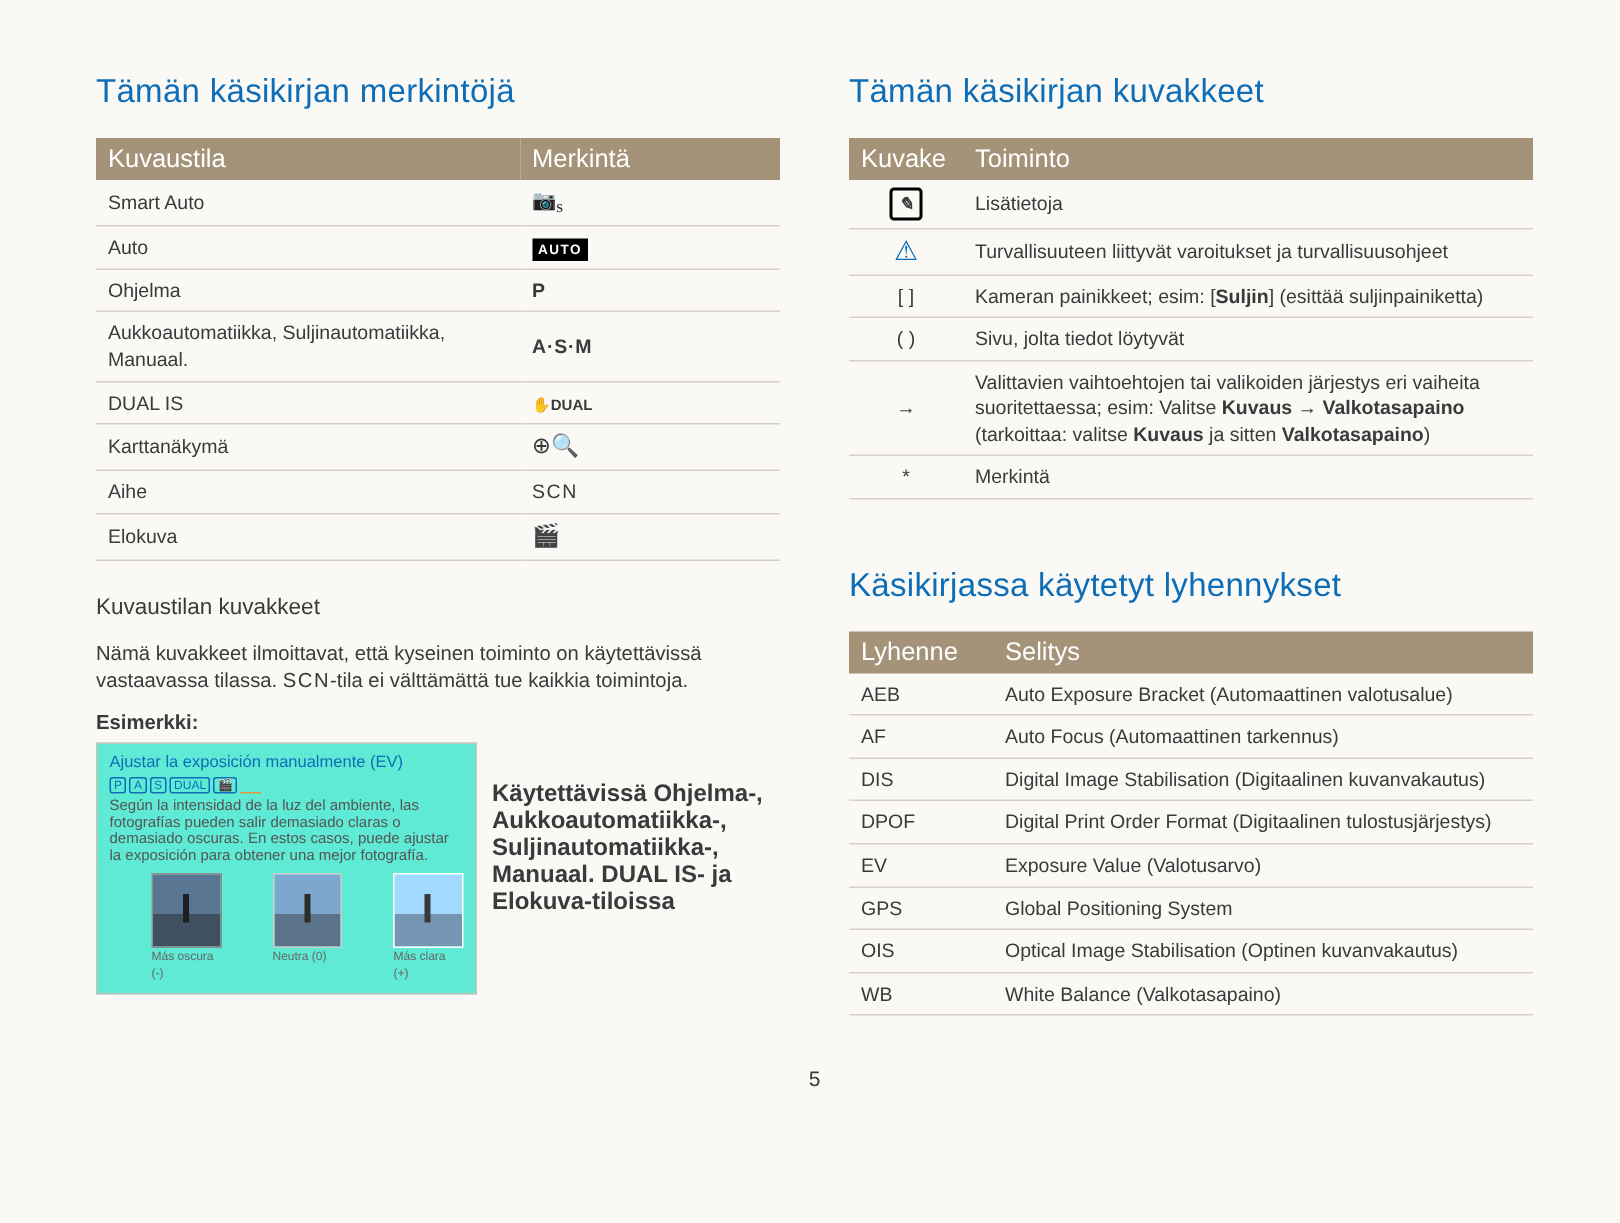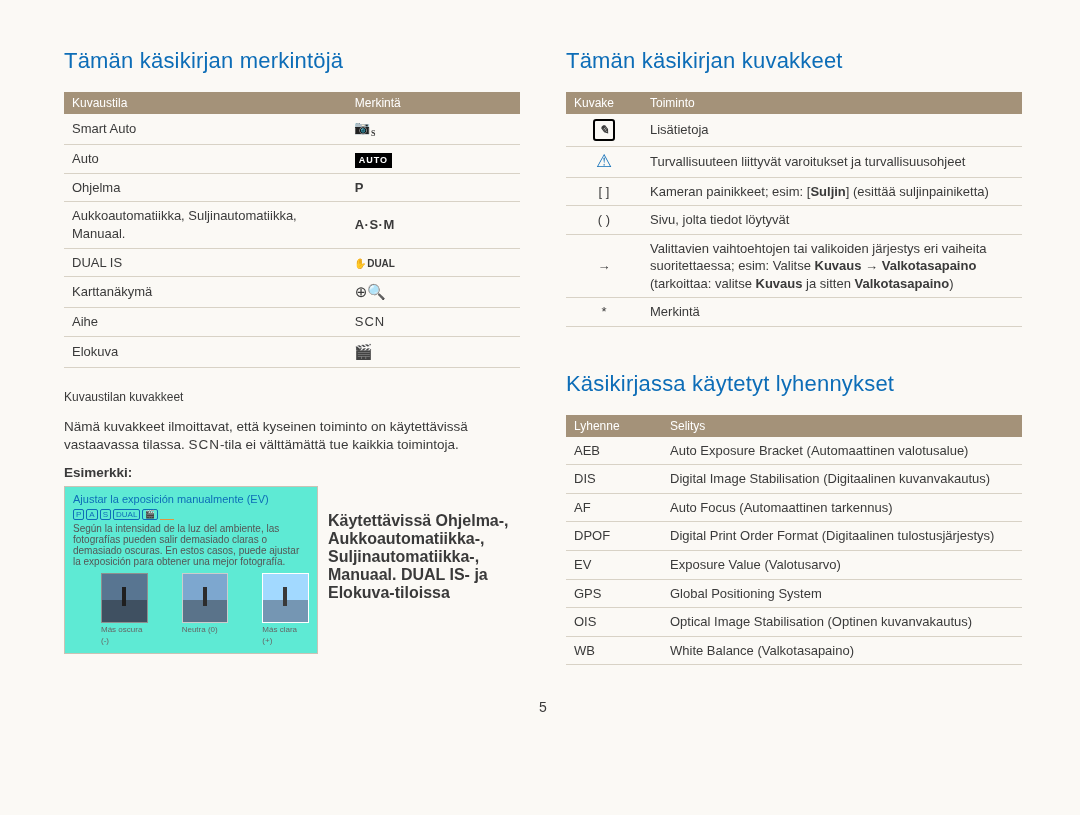--- a/index.html
+++ b/index.html
@@ -24,33 +24,33 @@
   .col{flex:1;min-width:0;}
   h2.section{
     color:var(--accent);
     font-weight:400;
     font-size:22px;
     margin:0 0 18px 0;
     letter-spacing:.2px;
   }
   h3.sub{
     font-weight:400;
-    font-size:12px;
+    font-size:15px;
     margin:22px 0 14px 0;
   }
   .bold-label{font-weight:700;margin:10px 0 6px;}
   p{margin:6px 0;line-height:1.35;}
   table{border-collapse:collapse;width:100%;}
   th{
     background:var(--tan);
     color:#fff;
     font-weight:400;
     text-align:left;
     padding:4px 8px;
-    font-size:12px;
+    font-size:17px;
   }
   td{
     border-bottom:1px solid var(--border);
     padding:5px 8px;
     vertical-align:middle;
     font-size:13px;
     line-height:1.35;
   }
   .tbl1 td:first-child{width:62%;}
   .tbl2 td:first-child{width:60px;text-align:center;}
@@ -216,26 +216,26 @@
       <tbody>
           <tr>
         <th>Lyhenne</th>
         <th>Selitys</th>
       </tr>
       <tr>
             <td>AEB</td>
             <td>Auto Exposure Bracket (Automaattinen valotusalue)</td>
           </tr>
       <tr>
+            <td>AF</td>
+            <td>Auto Focus (Automaattinen tarkennus)</td>
+          </tr>
+      <tr>
             <td>DIS</td>
             <td>Digital Image Stabilisation (Digitaalinen kuvanvakautus)</td>
-          </tr>
-      <tr>
-            <td>AF</td>
-            <td>Auto Focus (Automaattinen tarkennus)</td>
           </tr>
       <tr>
             <td>DPOF</td>
             <td>Digital Print Order Format (Digitaalinen tulostusjärjestys)</td>
           </tr>
       <tr>
             <td>EV</td>
             <td>Exposure Value (Valotusarvo)</td>
           </tr>
       <tr>

